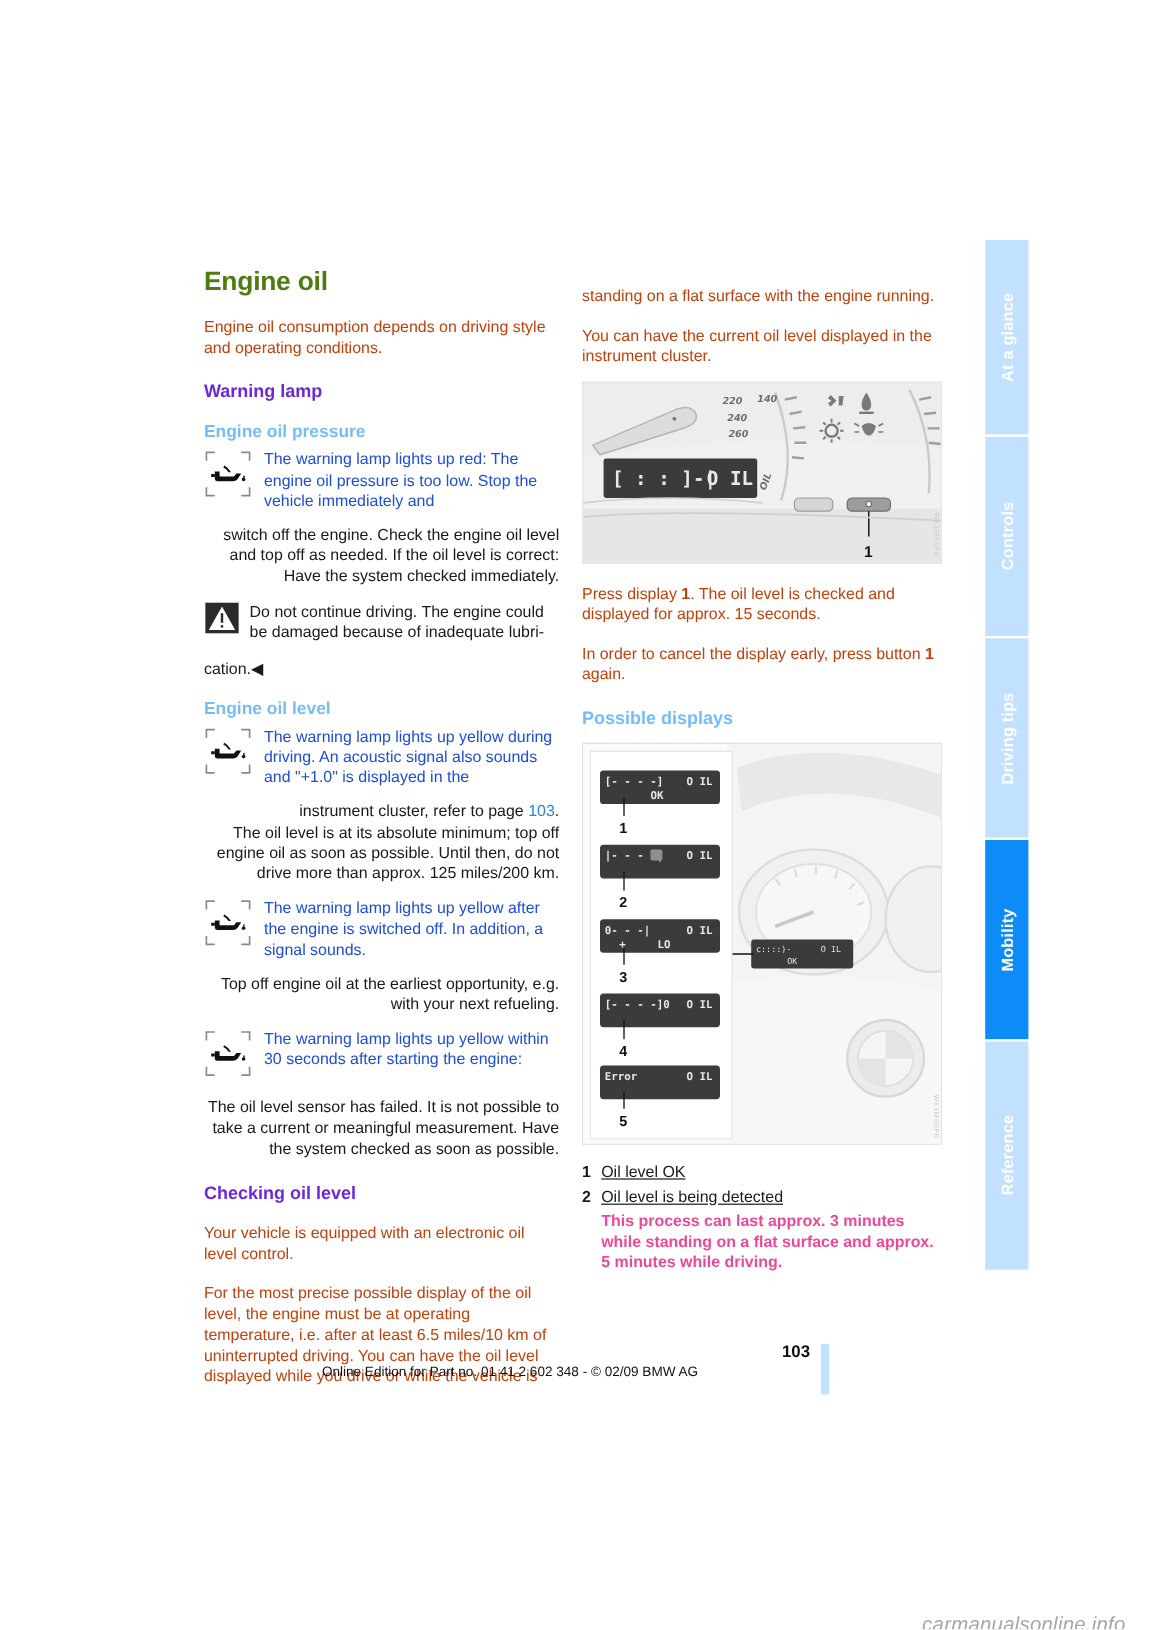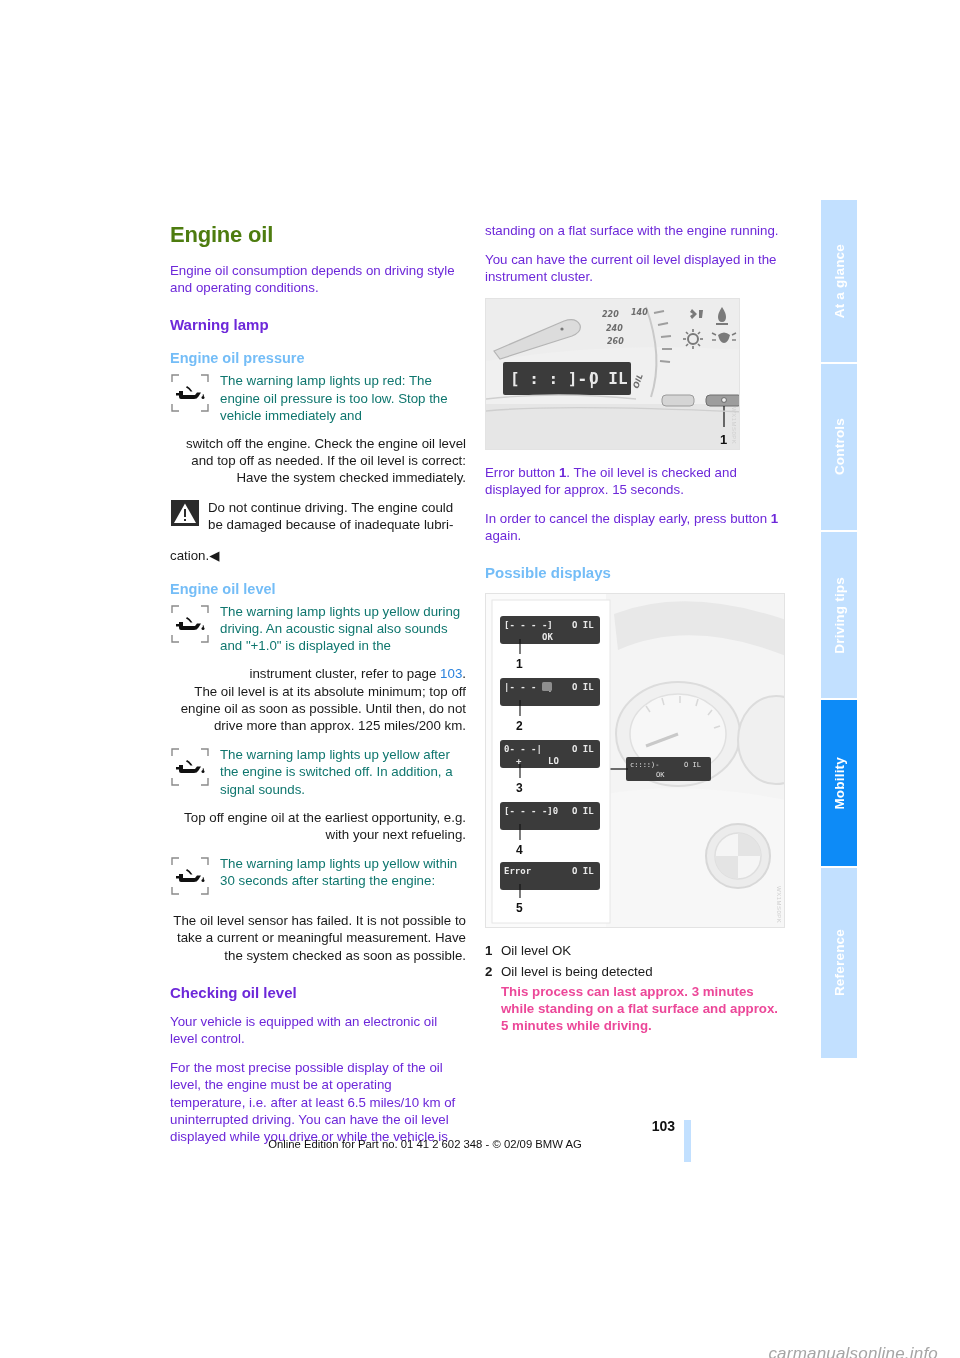--- a/index.html
+++ b/index.html
@@ -83,42 +83,42 @@
   }
   h3.sub-sub {
     font-size: 14.5px;
     font-weight: bold;
     color: #74bdf7;
     margin: 17px 0 6px 0;
   }
   p.body {
     font-size: 13.3px;
     line-height: 17.2px;
-    color: #6d28d9;
-    margin: 0 0 12px 0;
+    color: #c2410c;
+    margin: 16px 0 12px 0;
   }
   .link { color: #2a82dd; }
   .bold { font-weight: bold; }
 
   
   .lamp-block {
     position: relative;
     min-height: 46px;
     margin-bottom: 11px;
   }
   .lamp-icon {
     position: absolute;
     left: 0; top: 1px;
     width: 40px; height: 40px;
   }
   .lamp-text {
     margin-left: 50px;
     font-size: 13.3px;
     line-height: 17.2px;
-    color: #0f766e;
+    color: #1d4ed8;
   }
   .lamp-cont {
     font-size: 13.3px;
     line-height: 17.2px;
     color: #1a1a1a;
     margin: 0 0 12px 0;
     text-align: right;
   }
 
   
@@ -128,31 +128,31 @@
   .warn-tail { font-size: 13.3px; line-height: 17.2px; color: #1a1a1a; }
 
   
   .num-list { margin: 8px 0 0 0; }
   .num-row { display: flex; margin-bottom: 3px; }
   .num-key {
     width: 16px; flex: 0 0 16px;
     font-size: 13.3px; font-weight: bold; color: #1a1a1a;
     line-height: 17.2px;
   }
-  .num-val { font-size: 13.3px; line-height: 17.2px; color: #1a1a1a; }
+  .num-val { font-size: 13.3px; line-height: 17.2px; color: #1a1a1a; text-decoration: underline; }
   .num-sub { margin-left: 16px; font-size: 13.3px; line-height: 17.2px; color: #ec4899; font-weight: bold; }
 
   
   .figure {
     position: relative;
     background: #f2f2f2;
     border: 1px solid #e3e3e3;
     overflow: hidden;
   }
-  #fig-cluster { width: 255px; height: 152px; margin: 4px 0 14px 0; text-decoration: underline; }
+  #fig-cluster { width: 300px; height: 152px; margin: 4px 0 14px 0; text-decoration: underline; }
   #fig-displays { width: 300px; height: 335px; margin: 6px 0 14px 0; background:#fafafa; }
 
   .fig-code {
     position: absolute;
     right: 2px; bottom: 4px;
     writing-mode: vertical-rl;
     font-size: 6px;
     color: #cfcfcf;
     letter-spacing: 0.5px;
   }
@@ -412,21 +412,21 @@
         <text x="234" y="145" fill="#111" font-family="Liberation Sans, sans-serif" font-size="13" font-weight="bold">1</text>
 
         <g stroke="#cfcfcf" stroke-width="1.4" fill="none">
           <path d="M0 100 Q70 92 150 100"></path>
           <path d="M0 112 Q80 104 300 115"></path>
         </g>
       </svg>
       <span class="fig-code">WX1MS0PK</span>
     </div>
 
-    <p class="body"><span>Error button </span><span class="bold">1</span><span>. The oil level is checked and displayed for approx. 15 seconds.</span></p>
+    <p class="body"><span>Press display </span><span class="bold">1</span><span>. The oil level is checked and displayed for approx. 15 seconds.</span></p>
 
     <p class="body"><span>In order to cancel the display early, press button </span><span class="bold">1</span><span> again.</span></p>
 
     <h2 class="sub-title" style="color:#74bdf7">Possible displays</h2>
 
     <div class="figure" id="fig-displays">
       <svg width="300" height="335" viewBox="0 0 300 335">
         <rect x="0" y="0" width="300" height="335" fill="#fbfbfb"></rect>
 
         <g>

